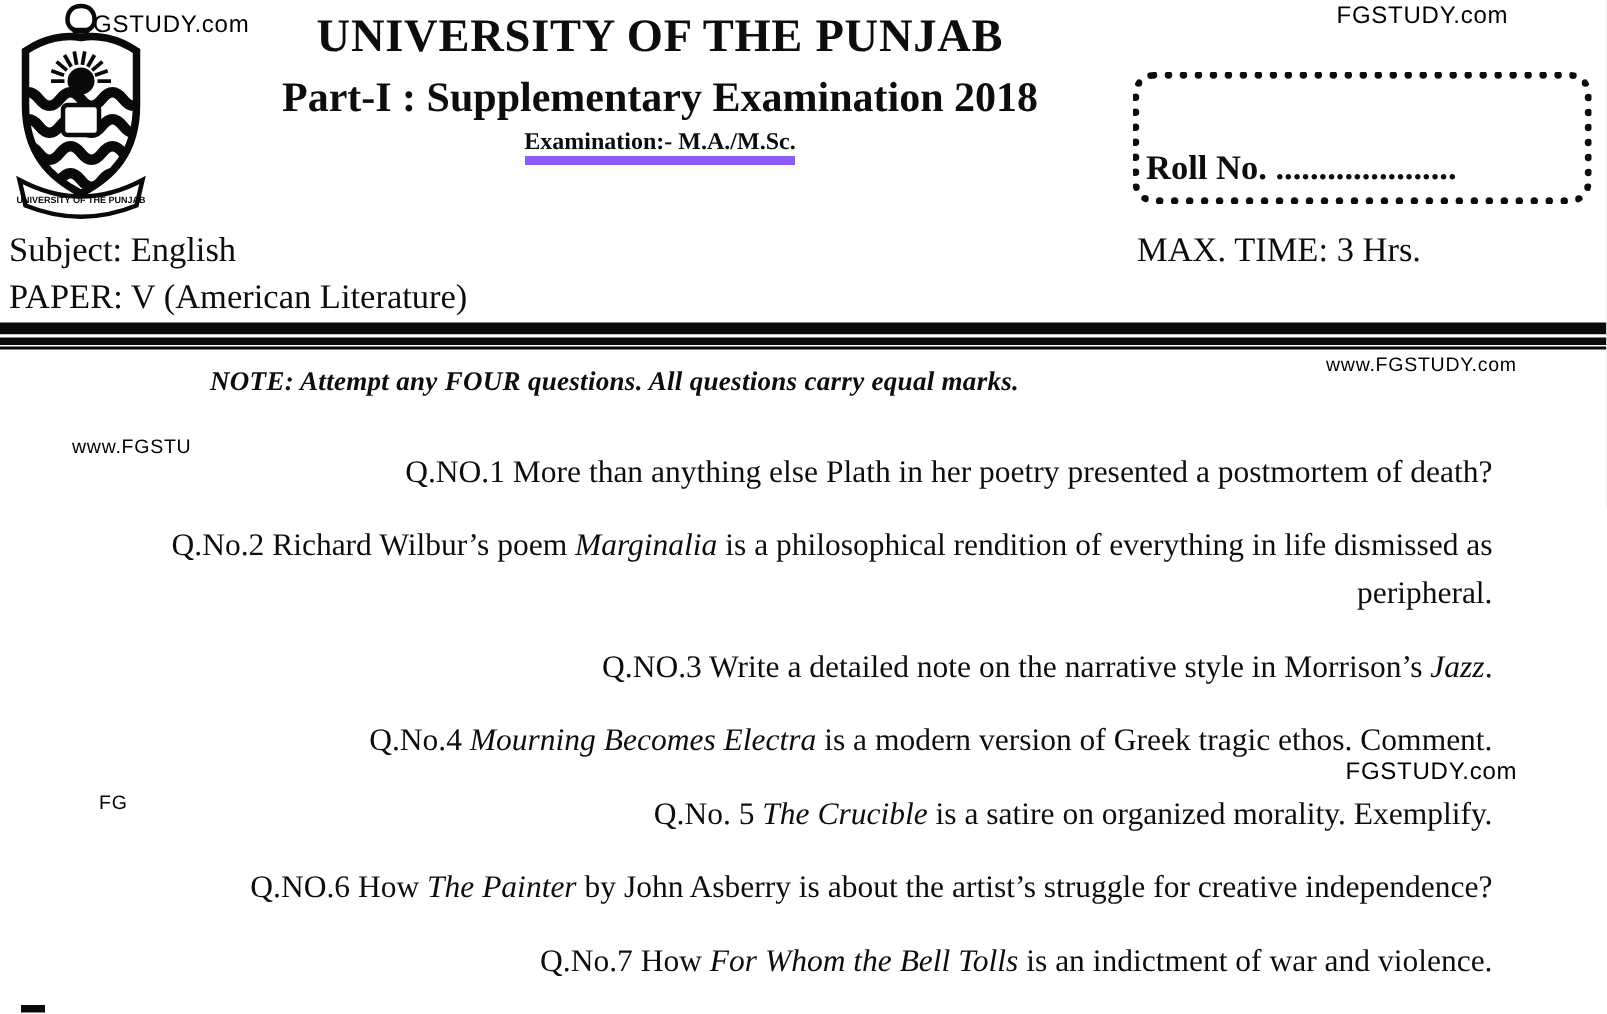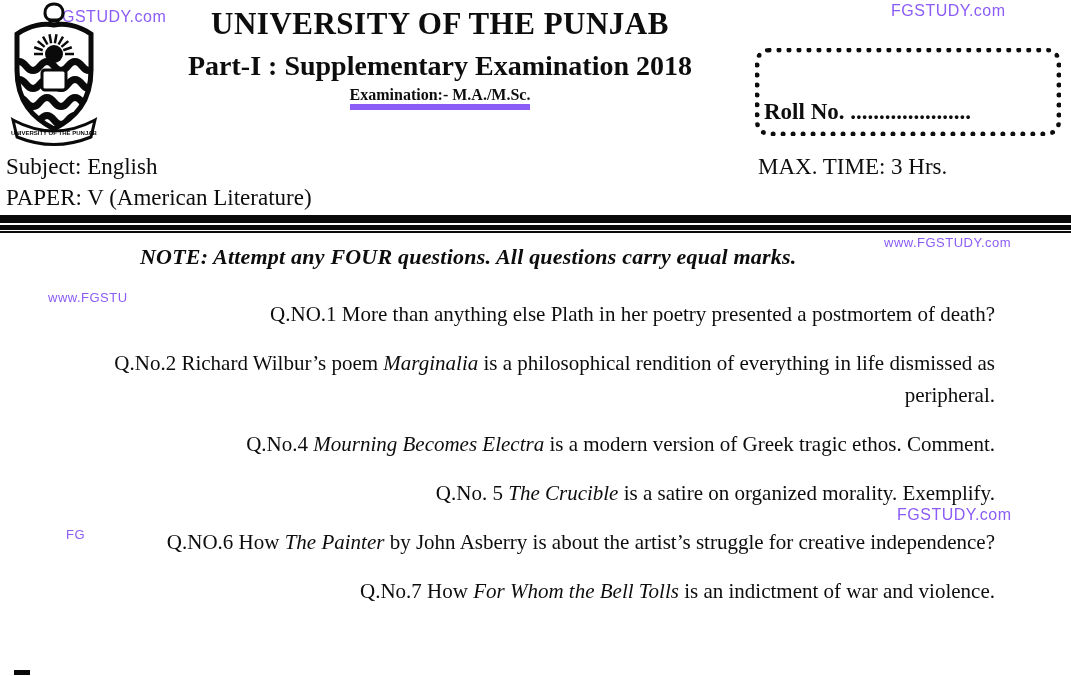--- a/index.html
+++ b/index.html
@@ -9,21 +9,21 @@
     background:#ffffff;
     font-family:"Liberation Serif","DejaVu Serif",serif;
     color:#0d0d0d;
     overflow:hidden;
     margin:0 auto;
   }
   .abs{position:absolute;}
   .wm{
     position:absolute;
     font-family:"Liberation Sans","DejaVu Sans",sans-serif;
-    color:#8b5cf6;
+    color:#000000;
     white-space:nowrap;
   }
   .wm-lg{font-size:16px;letter-spacing:0.5px;}
   .wm-sm{font-size:13px;letter-spacing:0.5px;}
   .title{
     font-size:31px;font-weight:bold;letter-spacing:0.5px;
     white-space:nowrap;
   }
   .subline{font-size:28px;font-weight:bold;white-space:nowrap;}
   .examline{
@@ -41,21 +41,21 @@
   }
   .metaline{font-size:23px;font-weight:normal;white-space:nowrap;line-height:31px;}
   .divider{position:absolute;left:0;top:215px;width:1071px;}
   .divider .l1{height:8px;background:#0a0a0a;}
   .divider .l2{height:2px;background:#ffffff;}
   .divider .l3{height:5px;background:#0a0a0a;}
   .divider .l4{height:1px;background:#ffffff;}
   .divider .l5{height:2px;background:#0a0a0a;}
   .note{
     position:absolute;left:140px;top:244px;
-    font-size:22px;font-weight:bold;font-style:italic;
+    font-size:18px;font-weight:bold;font-style:italic;
     white-space:nowrap;letter-spacing:0.2px;font-family:Liberation Serif, serif;
   }
   .questions{
     position:absolute;left:63px;top:298px;width:932px;
     font-size:21px;line-height:32px;
   }
   .questions p{
     margin:0 0 17px 0;
     text-indent:32px;
     text-align:right;
@@ -145,20 +145,21 @@
       <div class="l3"></div>
       <div class="l4"></div>
       <div class="l5"></div>
   </div>
 
   <div class="note">NOTE: Attempt any FOUR questions. All questions carry equal marks.</div>
 
   <div class="questions">
     <p><span>Q.NO.1 More than anything else Plath in her poetry presented a postmortem of death?</span></p>
     <p><span>Q.No.2 Richard Wilbur’s poem </span><i>Marginalia</i><span> is a philosophical rendition of everything in life dismissed as peripheral.</span></p>
+    <p><span>Q.NO.3 Write a detailed note on the narrative style in Morrison’s </span><i>Jazz</i><span>.</span></p>
     <p><span>Q.No.4 </span><i>Mourning Becomes Electra</i><span> is a modern version of Greek tragic ethos. Comment.</span></p>
     <p><span>Q.No. 5 </span><i>The Crucible</i><span> is a satire on organized morality. Exemplify.</span></p>
     <p><span>Q.NO.6 How </span><i>The Painter</i><span> by John Asberry is about the artist’s struggle for creative independence?</span></p>
     <p><span>Q.No.7 How </span><i>For Whom the Bell Tolls</i><span> is an indictment of war and violence.</span></p>
   </div>
 
   <div class="speck"></div>
 
 </div>
 

